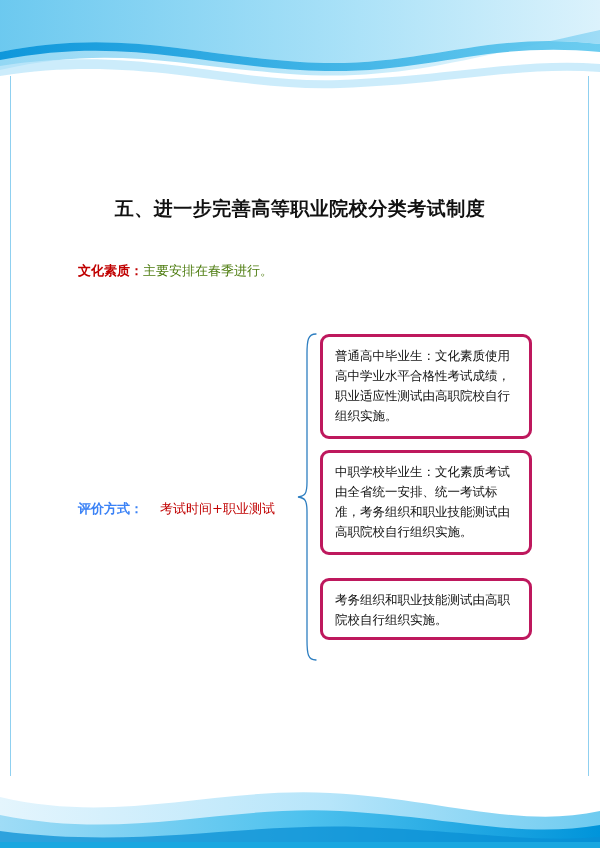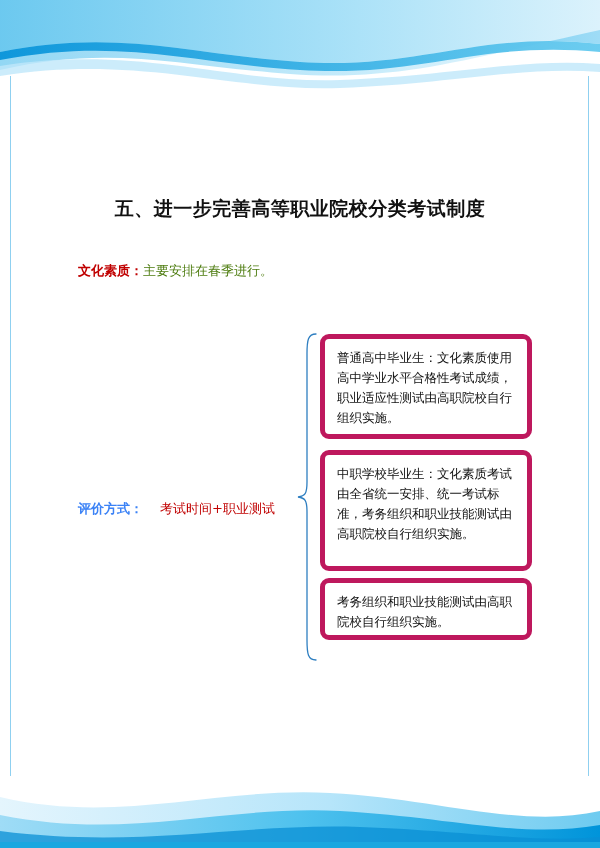--- a/index.html
+++ b/index.html
@@ -110,36 +110,36 @@
     position: absolute;
     left: 296px;
     top: 332px;
     width: 22px;
     height: 330px;
   }
   
   .box {
     position: absolute;
     left: 320px;
-    border: 5px solid #be185d;
+    border: 3px solid #be185d;
     border-radius: 9px;
     box-sizing: border-box;
     background: #ffffff;
     font-family: "DejaVu Serif", "Liberation Serif", serif;
     font-size: 12.5px;
     line-height: 20px;
     color: #111111;
     padding: 9px 11px 8px 12px;
     width: 212px;
   }
   .box p {
     margin: 0;
   }
   #box-1 { top: 334px; height: 105px; }
-  #box-2 { top: 450px; height: 121px; }
+  #box-2 { top: 450px; height: 105px; }
   #box-3 { top: 578px; height: 62px; }
 </style>
 </head>
 <body>
 
 <div class="page">
 
   <div class="header-deco">
     <svg width="600" height="110" viewBox="0 0 600 110" xmlns="http://www.w3.org/2000/svg">
       <defs>

